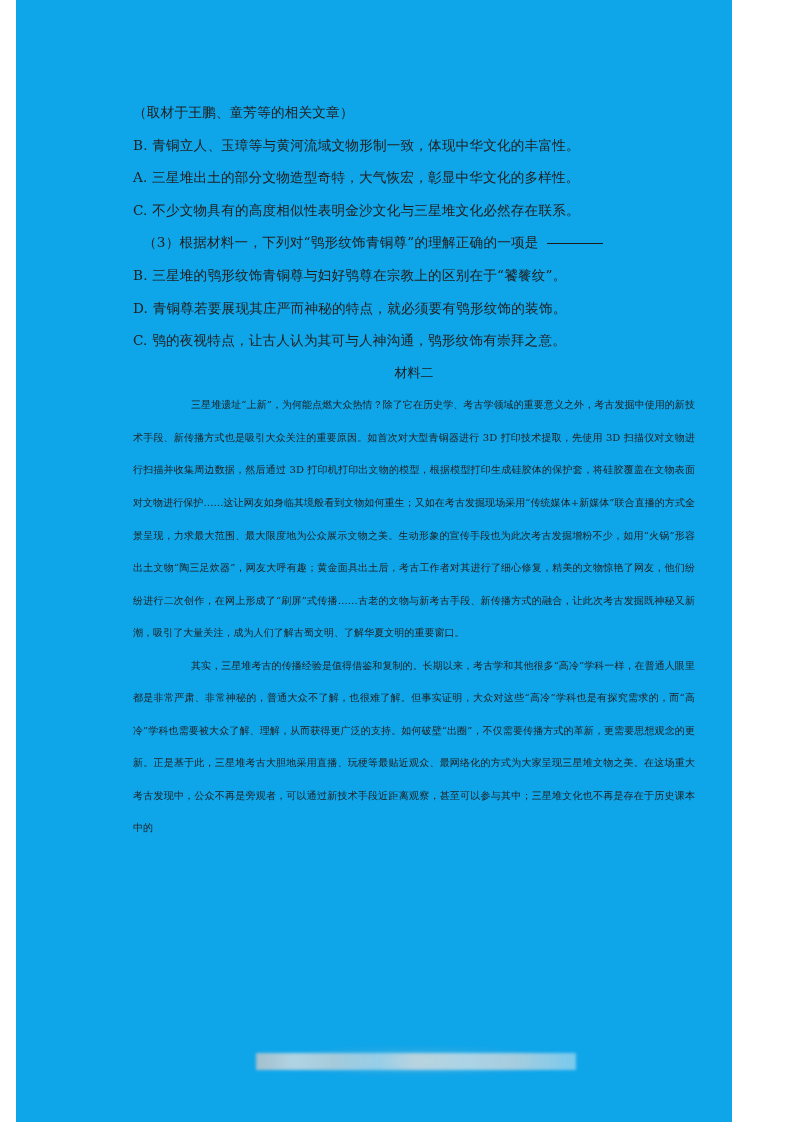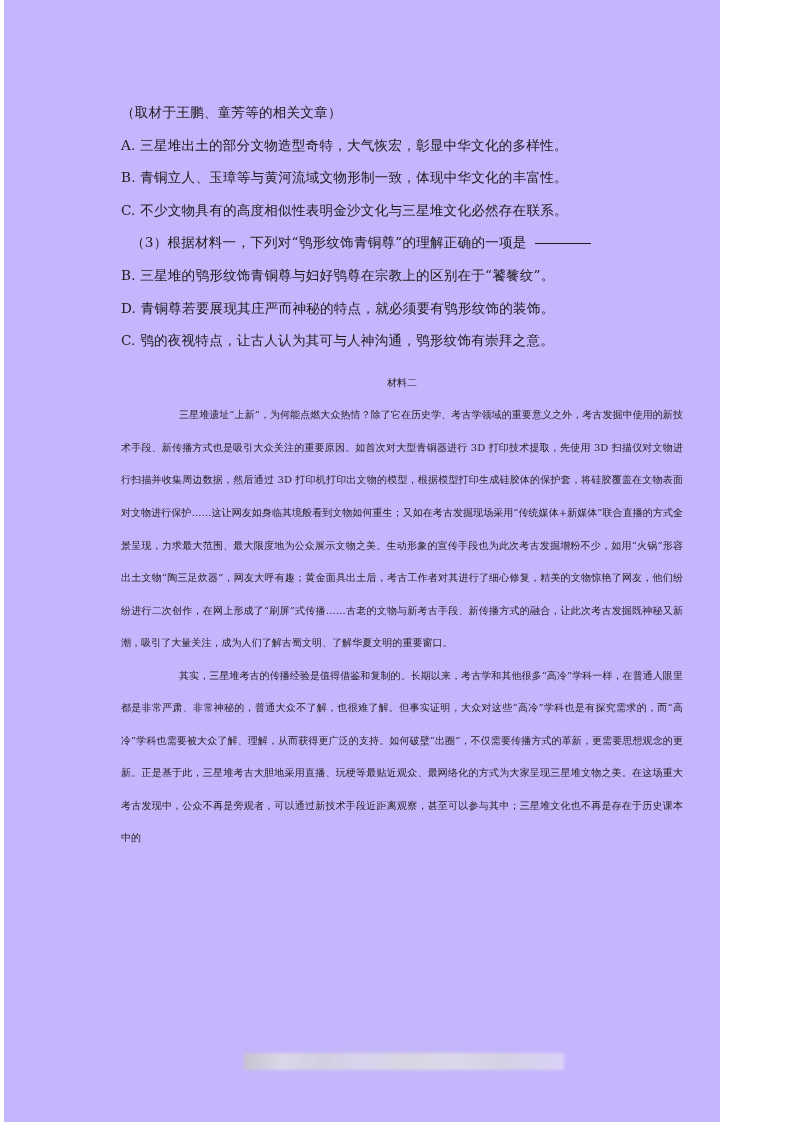--- a/index.html
+++ b/index.html
@@ -13,24 +13,24 @@
     position: relative;
     overflow: hidden;
     font-family: "DejaVu Serif", "Liberation Serif", serif;
     color: #1c1c1c;
     -webkit-font-smoothing: antialiased;
   }
 
   
   .page {
     position: absolute;
-    left: 4px; top: 0;
+    left: 16px; top: 0;
     width: 716px;
     height: 1122px;
-    background: #c4b5fd;
+    background: #0ea5e9;
   }
 
   .content {
     position: absolute;
     left: 117px;
     top: 96px;
     width: 562px;
   }
 
   
@@ -50,24 +50,24 @@
     display: inline-block;
     width: 56px;
     border-bottom: 1.4px solid #1b1b1b;
     margin-left: 8px;
     margin-bottom: 3px;
     vertical-align: baseline;
   }
 
   
   .section-title {
-    font-size: 10px;
+    font-size: 13px;
     line-height: 32.6px;
     text-align: center;
-    margin-top: 10px;
+    margin-top: 0;
     color: #1c1c1c;
   }
 
   
   .body-para {
     font-size: 10px;
     line-height: 32.55px;
     text-align: justify;
     text-align-last: left;
     text-justify: inter-ideograph;
@@ -112,22 +112,22 @@
 </style>
 </head>
 <body>
 
 <div class="page">
 
   <div class="content">
 
     <div class="qline">（取材于王鹏、童芳等的相关文章）</div>
 
+    <div class="qline">B. 青铜立人、玉璋等与黄河流域文物形制一致，体现中华文化的丰富性。</div>
     <div class="qline">A. 三星堆出土的部分文物造型奇特，大气恢宏，彰显中华文化的多样性。</div>
-    <div class="qline">B. 青铜立人、玉璋等与黄河流域文物形制一致，体现中华文化的丰富性。</div>
     <div class="qline">C. 不少文物具有的高度相似性表明金沙文化与三星堆文化必然存在联系。</div>
 
     <div class="qline indented"><span>（3）根据材料一，下列对“鸮形纹饰青铜尊”的理解正确的一项是</span><span class="blank-rule"></span></div>
     <div class="qline">B. 三星堆的鸮形纹饰青铜尊与妇好鸮尊在宗教上的区别在于“饕餮纹”。</div>
     <div class="qline">D. 青铜尊若要展现其庄严而神秘的特点，就必须要有鸮形纹饰的装饰。</div>
     <div class="qline">C. 鸮的夜视特点，让古人认为其可与人神沟通，鸮形纹饰有崇拜之意。</div>
 
     <div class="section-title">材料二</div>
 
     <p class="body-para">三星堆遗址“上新”，为何能点燃大众热情？除了它在历史学、考古学领域的重要意义之外，考古发掘中使用的新技术手段、新传播方式也是吸引大众关注的重要原因。如首次对大型青铜器进行 3D 打印技术提取，先使用 3D 扫描仪对文物进行扫描并收集周边数据，然后通过 3D 打印机打印出文物的模型，根据模型打印生成硅胶体的保护套，将硅胶覆盖在文物表面对文物进行保护……这让网友如身临其境般看到文物如何重生；又如在考古发掘现场采用“传统媒体+新媒体”联合直播的方式全景呈现，力求最大范围、最大限度地为公众展示文物之美。生动形象的宣传手段也为此次考古发掘增粉不少，如用“火锅”形容出土文物“陶三足炊器”，网友大呼有趣；黄金面具出土后，考古工作者对其进行了细心修复，精美的文物惊艳了网友，他们纷纷进行二次创作，在网上形成了“刷屏”式传播……古老的文物与新考古手段、新传播方式的融合，让此次考古发掘既神秘又新潮，吸引了大量关注，成为人们了解古蜀文明、了解华夏文明的重要窗口。</p>

